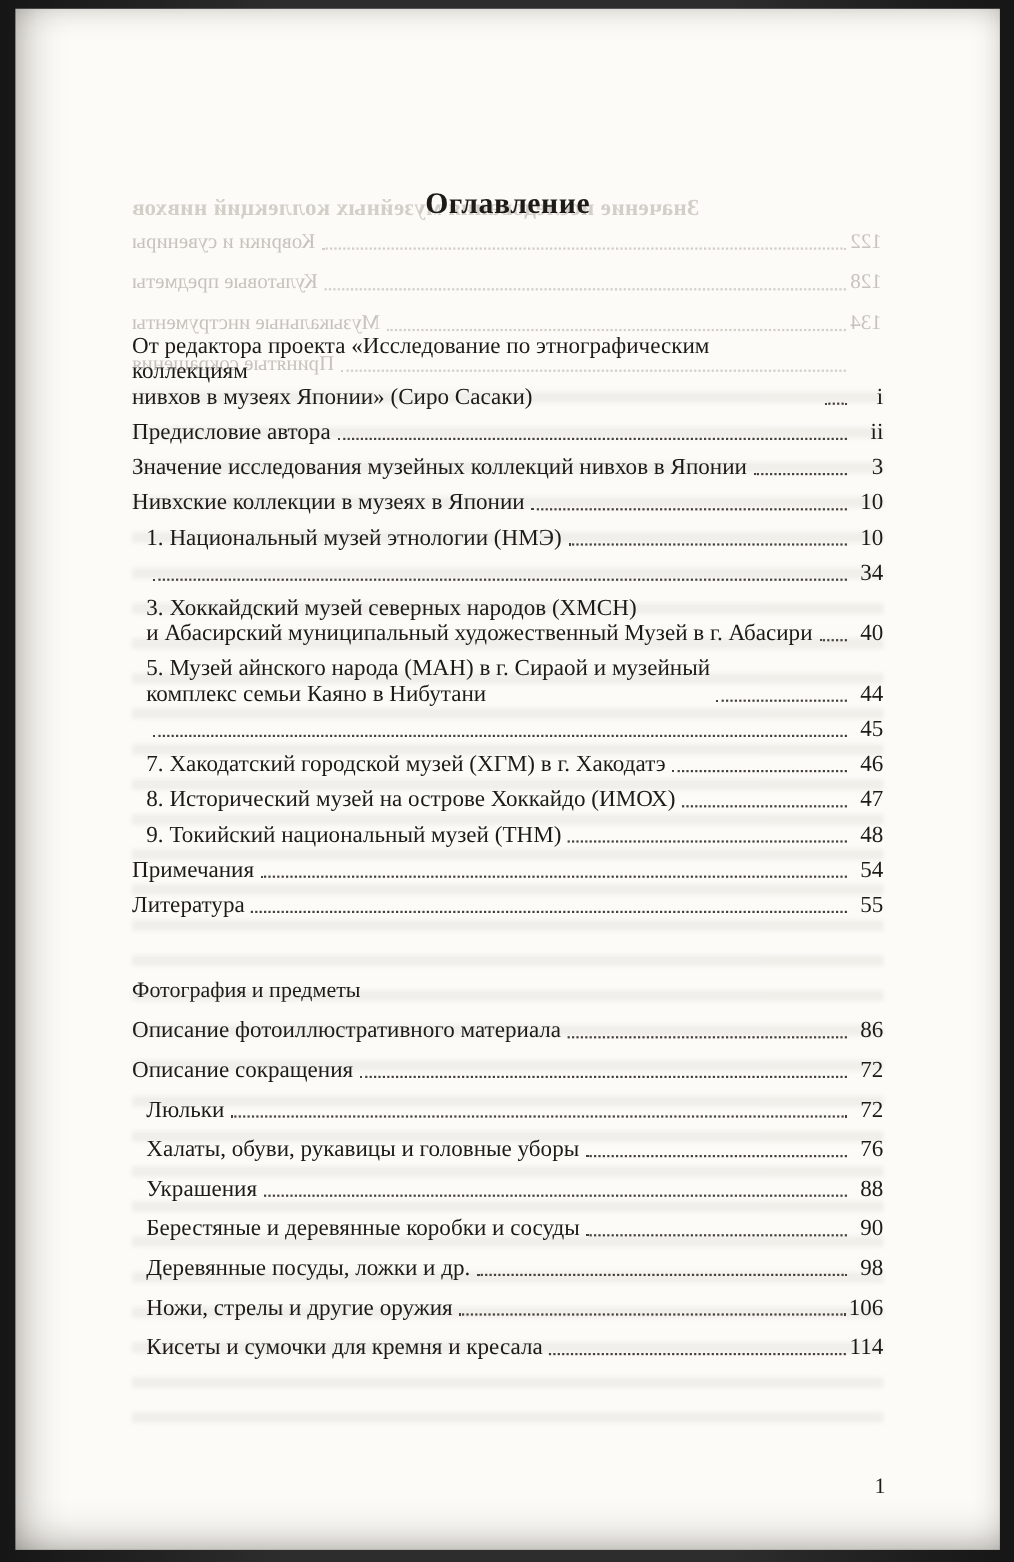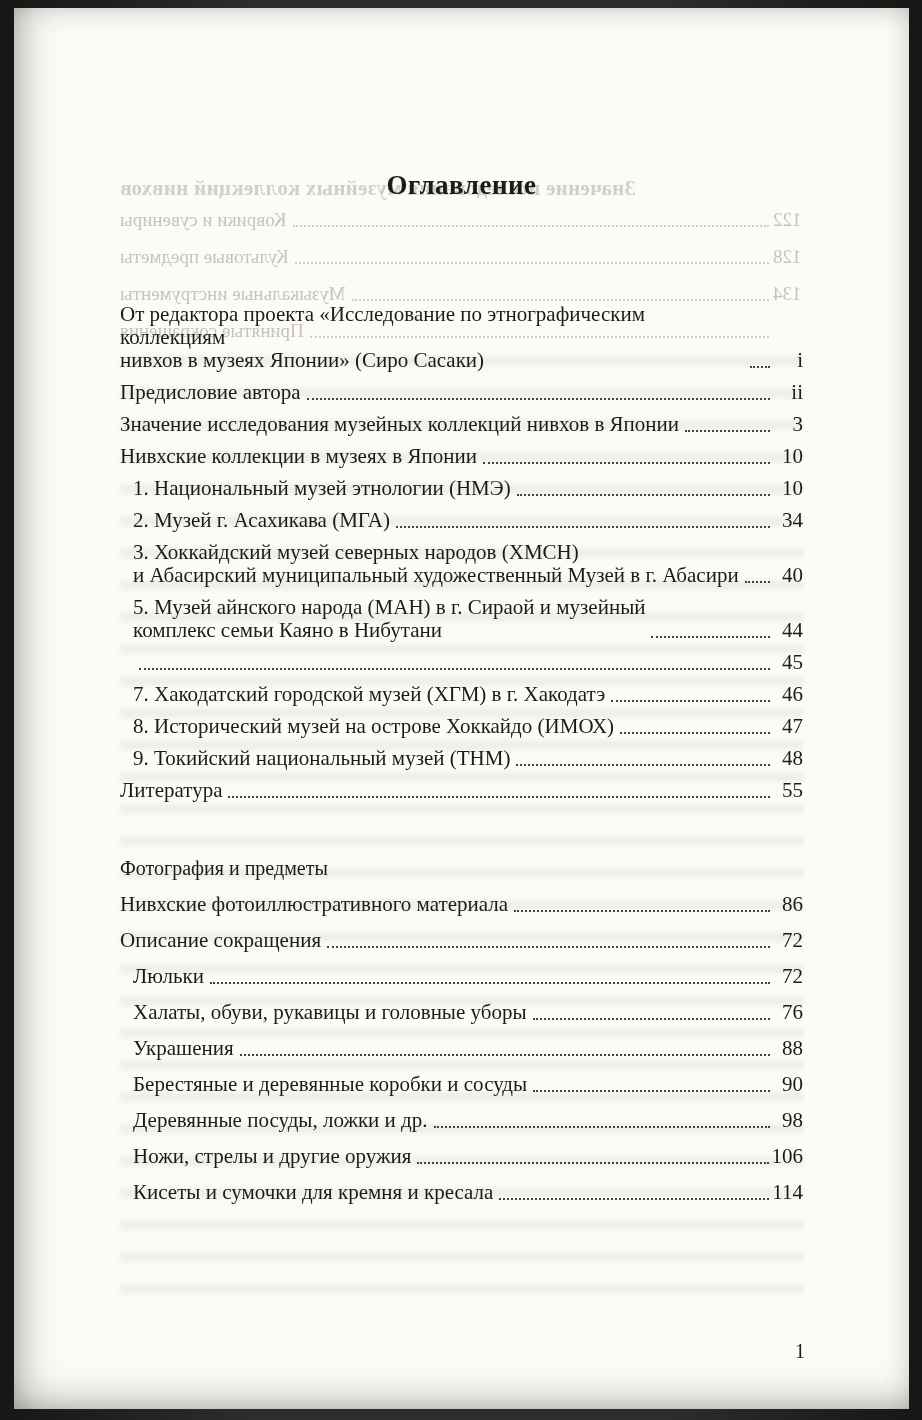--- a/index.html
+++ b/index.html
@@ -124,21 +124,20 @@
               <span class="toc-text">Нивхские коллекции в музеях в Японии</span>
               <span class="leader"></span>
               <span class="toc-page">10</span>
             </div>
             <div class="toc-row indent">
               <span class="toc-text">1. Национальный музей этнологии (НМЭ)</span>
               <span class="leader"></span>
               <span class="toc-page">10</span>
             </div>
             <div class="toc-row indent">
-              <span class="toc-text">2. Музей г. Асахикава (МГА)</span>
               <span class="leader"></span>
               <span class="toc-page">34</span>
             </div>
             <div class="toc-row indent">
               <span class="toc-text">3. Хоккайдский музей северных народов (ХМСН)
 и Абасирский муниципальный художественный Музей в г. Абасири</span>
               <span class="leader"></span>
               <span class="toc-page">40</span>
             </div>
             <div class="toc-row indent">
@@ -160,29 +159,34 @@
               <span class="toc-text">8. Исторический музей на острове Хоккайдо (ИМОХ)</span>
               <span class="leader"></span>
               <span class="toc-page">47</span>
             </div>
             <div class="toc-row indent">
               <span class="toc-text">9. Токийский национальный музей (ТНМ)</span>
               <span class="leader"></span>
               <span class="toc-page">48</span>
             </div>
             <div class="toc-row">
+              <span class="toc-text">Примечания</span>
+              <span class="leader"></span>
+              <span class="toc-page">54</span>
+            </div>
+            <div class="toc-row">
               <span class="toc-text">Литература</span>
               <span class="leader"></span>
               <span class="toc-page">55</span>
             </div>
           </div>
           <div class="toc-section sec-1">
             <div class="section-heading">Фотография и предметы</div>
             <div class="toc-row">
-              <span class="toc-text">Нивхские фотоиллюстративного материала</span>
+              <span class="toc-text">Описание фотоиллюстративного материала</span>
               <span class="leader"></span>
               <span class="toc-page">86</span>
             </div>
             <div class="toc-row">
               <span class="toc-text">Описание сокращения</span>
               <span class="leader"></span>
               <span class="toc-page">72</span>
             </div>
             <div class="toc-row indent">
               <span class="toc-text">Люльки</span>

